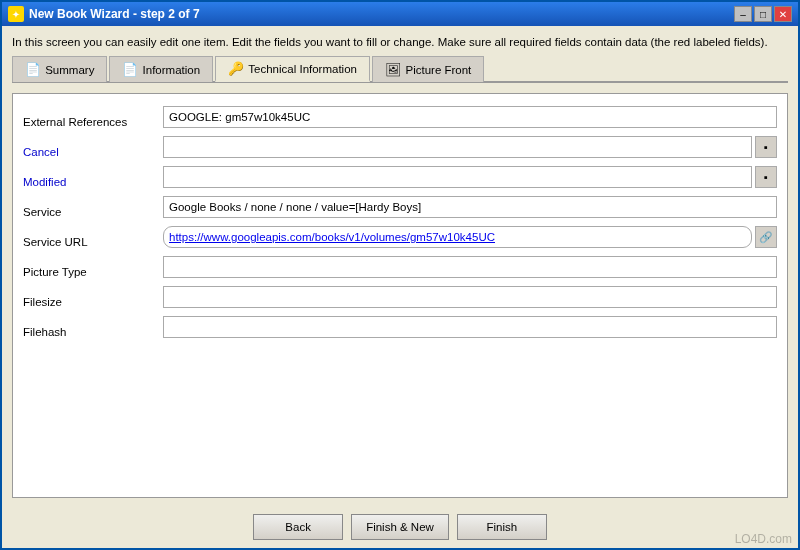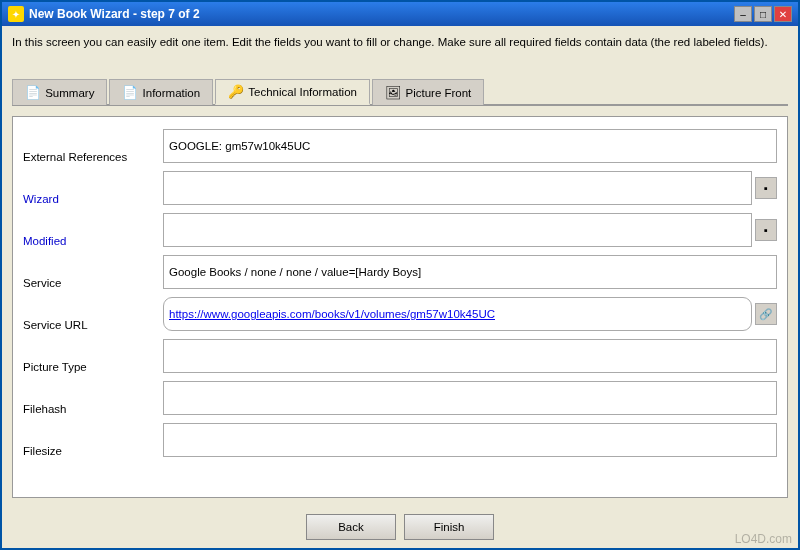--- a/index.html
+++ b/index.html
@@ -77,21 +77,21 @@
     .content {
       flex: 1;
       display: flex;
       flex-direction: column;
       padding: 8px 10px 8px 10px;
     }
 
     .description {
       font-size: 11.5px;
       color: #000;
-      margin-bottom: 27px;
+      margin-bottom: 4px;
       line-height: 1.5;
     }
 
     .tabs {
       display: flex;
       border-bottom: 2px solid #999;
       margin-bottom: 10px;
     }
 
     .tab {
@@ -148,21 +148,21 @@
 
     .form-input-wrap {
       flex: 1;
       display: flex;
       align-items: center;
       gap: 3px;
     }
 
     .form-input {
       flex: 1;
-      height: 34px;
+      height: 22px;
       border: 1px solid #aaa;
       background: #fff;
       padding: 2px 5px;
       font-size: 11.5px;
       color: #000;
     }
 
     .form-input.link {
       color: #0000ee;
       text-decoration: underline;
@@ -220,21 +220,21 @@
 <body>
 
 <div class="window-wrap">
   <div class="window">
 
     <div class="title-bar">
       <div class="title-bar-left">
         <div class="title-bar-icon">
           <span>✦</span>
         </div>
-        <span class="title-bar-title">New Book Wizard - step 7 of 2</span>
+        <span class="title-bar-title">New Book Wizard - step 2 of 7</span>
       </div>
       <div class="title-bar-controls">
         <button class="title-btn">–</button>
         <button class="title-btn">□</button>
         <button class="title-btn close">✕</button>
       </div>
     </div>
 
     <div class="content">
       <p class="description">In this screen you can easily edit one item. Edit the fields you want to fill or change. Make sure all required fields contain data (the red labeled fields).</p>
@@ -261,21 +261,21 @@
       <div class="form-area">
 
         <div class="form-row">
           <span class="form-label">External References</span>
           <div class="form-input-wrap">
             <input class="form-input" type="text" value="GOOGLE: gm57w10k45UC" style="">
           </div>
         </div>
 
         <div class="form-row">
-          <span class="form-label blue">Wizard</span>
+          <span class="form-label blue">Cancel</span>
           <div class="form-input-wrap">
             <input class="form-input" type="text" style="">
             <button class="browse-btn">▪</button>
           </div>
         </div>
 
         <div class="form-row">
           <span class="form-label blue">Modified</span>
           <div class="form-input-wrap">
             <input class="form-input" type="text" style="">
@@ -299,36 +299,37 @@
         </div>
 
         <div class="form-row">
           <span class="form-label">Picture Type</span>
           <div class="form-input-wrap">
             <input class="form-input" type="text" style="">
           </div>
         </div>
 
         <div class="form-row">
+          <span class="form-label">Filesize</span>
+          <div class="form-input-wrap">
+            <input class="form-input" type="text" style="">
+          </div>
+        </div>
+
+        <div class="form-row">
           <span class="form-label">Filehash</span>
-          <div class="form-input-wrap">
-            <input class="form-input" type="text" style="">
-          </div>
-        </div>
-
-        <div class="form-row">
-          <span class="form-label">Filesize</span>
           <div class="form-input-wrap">
             <input class="form-input" type="text" style="">
           </div>
         </div>
 
       </div>
     </div>
 
     <div class="footer">
       <button class="footer-btn">Back</button>
+      <button class="footer-btn">Finish &amp; New</button>
       <button class="footer-btn">Finish</button>
     </div>
   </div>
 
   <div class="watermark">LO4D.com</div>
 </div>
 
 </body></html>

